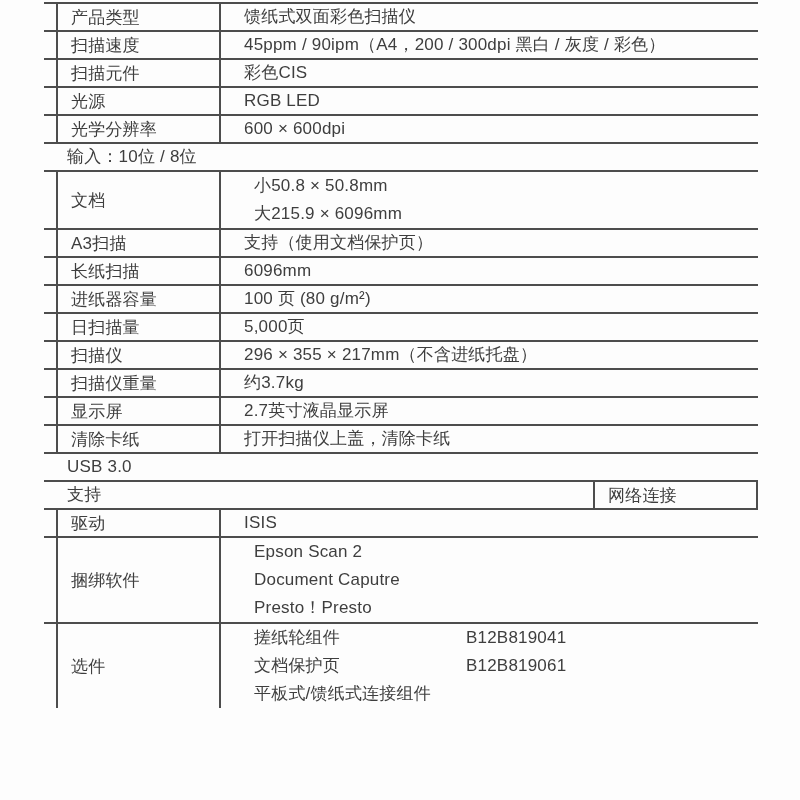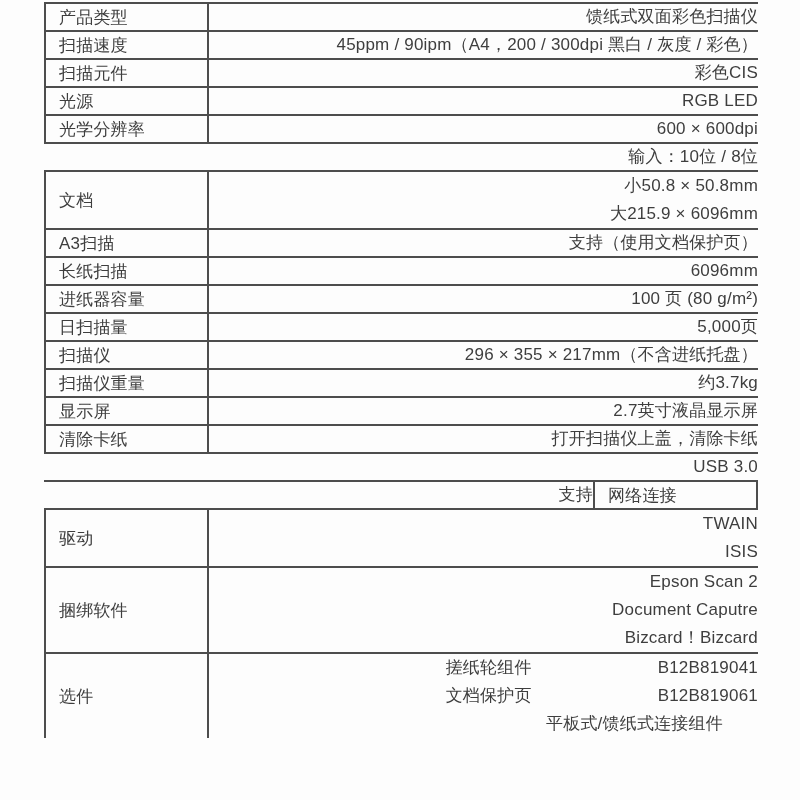--- a/index.html
+++ b/index.html
@@ -20,30 +20,30 @@
     font-size: 17px;
     letter-spacing: 0.2px;
   }
   .row {
     display: flex;
     border-top: 2px solid #4d4d4d;
     background: #fdfdfd;
   }
   .cell {
     box-sizing: border-box;
-    align-items: flex-end;
   }
   .cell.label {
     width: 165px;
     flex: 0 0 165px;
     border-left: 2px solid #4d4d4d;
     border-right: 2px solid #4d4d4d;
     display: flex;
     align-items: center;
     padding-left: 13px;
+    margin-left: 12px;
   }
   .cell.value {
     flex: 1 1 auto;
     padding-left: 23px;
     display: flex;
     flex-direction: column;
     justify-content: center;
     min-width: 0;
   }
   .vline {
@@ -164,30 +164,29 @@
     </div>
     <div class="row">
       <div class="cell value">
         <div class="vline">支持</div>
       </div>
       <div class="cell label">网络连接</div>
     </div>
     <div class="row">
       <div class="cell label">驱动</div>
       <div class="cell value">
-        <div class="vline">TWAIN</div>
         <div class="vline">ISIS</div>
       </div>
     </div>
     <div class="row">
       <div class="cell label">捆绑软件</div>
       <div class="cell value">
         <div class="vline indent">Epson Scan 2</div>
         <div class="vline indent">Document Caputre</div>
-        <div class="vline indent">Bizcard！Bizcard</div>
+        <div class="vline indent">Presto！Presto</div>
       </div>
     </div>
     <div class="row">
       <div class="cell label">选件</div>
       <div class="cell value">
         <div class="vline indent"><span class="pname">搓纸轮组件</span><span class="pcode">B12B819041</span></div>
         <div class="vline indent"><span class="pname">文档保护页</span><span class="pcode">B12B819061</span></div>
         <div class="vline indent"><span class="pname">平板式/馈纸式连接组件</span></div>
       </div>
     </div>

